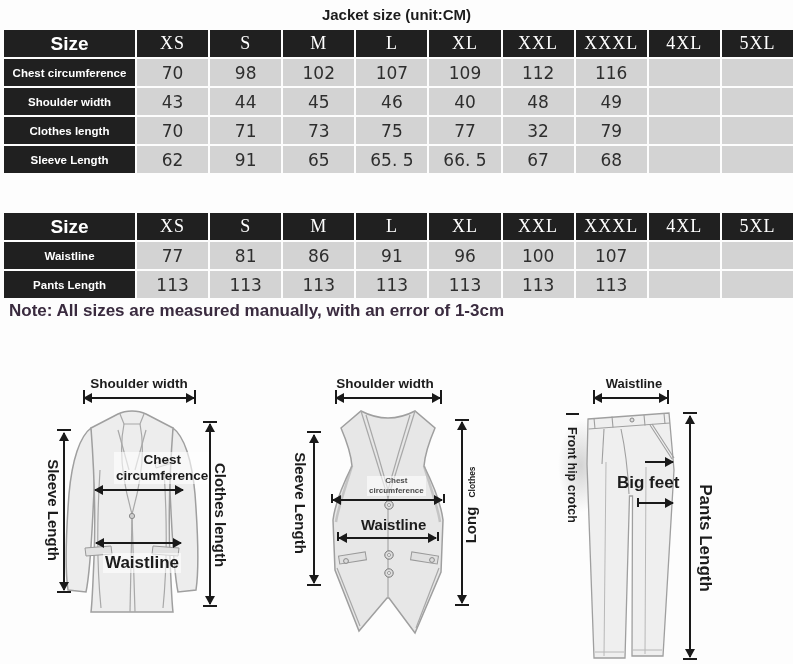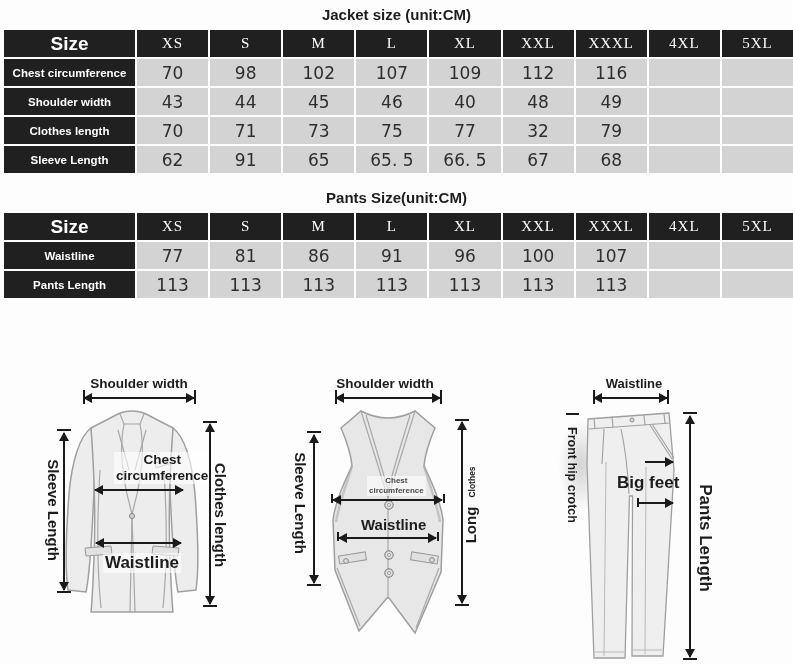--- a/index.html
+++ b/index.html
@@ -23,21 +23,21 @@
   .size-grid{
     position:absolute;left:4px;width:789px;
     display:grid;grid-template-columns:131px repeat(9,1fr);
     grid-auto-rows:27px;gap:2px;
   }
   #table1{top:30px}
   #table2{top:213px}
   .cell{display:flex;align-items:center;justify-content:center;}
   .cell.corner{background:var(--hdr);color:#fff;font-size:19px;font-weight:bold;}
   .cell.colh{
-    background:var(--hdr);color:#fff;font-size:15px;letter-spacing:1px;
+    background:var(--hdr);color:#fff;font-size:18px;letter-spacing:1px;
     font-family:"Liberation Serif",serif;
   }
   .cell.rowl{background:var(--hdr);color:#fff;font-size:11.5px;font-weight:bold;}
   .cell.val{background:var(--cell);color:#2e2e2e;font-size:17px;font-family:"DejaVu Sans",sans-serif;}
   #note{
     position:absolute;left:9px;top:301px;font-size:17px;font-weight:bold;color:var(--note);
   }
   #diagrams{position:absolute;left:0;top:360px;width:793px;height:304px;}
   
   .ah{position:absolute;height:2px;background:var(--ink);}
@@ -137,21 +137,20 @@
       <div class="cell val">91</div>
       <div class="cell val">65</div>
       <div class="cell val">65. 5</div>
       <div class="cell val">66. 5</div>
       <div class="cell val">67</div>
       <div class="cell val">68</div>
       <div class="cell val"></div>
       <div class="cell val"></div>
     </div>
 
-  <div id="title2" class="title">Pants Size(unit:CM)</div>
   <div id="table2" class="size-grid">
       <div class="cell corner">Size</div>
       <div class="cell colh">XS</div>
       <div class="cell colh">S</div>
       <div class="cell colh">M</div>
       <div class="cell colh">L</div>
       <div class="cell colh">XL</div>
       <div class="cell colh">XXL</div>
       <div class="cell colh">XXXL</div>
       <div class="cell colh">4XL</div>
@@ -171,20 +170,21 @@
       <div class="cell val">113</div>
       <div class="cell val">113</div>
       <div class="cell val">113</div>
       <div class="cell val">113</div>
       <div class="cell val">113</div>
       <div class="cell val">113</div>
       <div class="cell val"></div>
       <div class="cell val"></div>
     </div>
 
+  <div id="note">Note: All sizes are measured manually, with an error of 1-3cm</div>
 
   <div id="diagrams">
 
     <svg id="jacket-svg" class="garment" width="148" height="214" viewBox="0 0 148 214">
       <g fill="#ededed" stroke="#9f9f9f" stroke-width="1.5">
         <path d="M33,20 C22,28 14,52 11,86 C8,126 7,162 10,182 L28,184 C33,160 34,120 36,84 L38,40 Z"></path>
         <path d="M115,20 C126,28 134,52 137,86 C140,126 141,162 138,182 L120,184 C115,160 114,120 112,84 L110,40 Z"></path>
         <path d="M33,20 L60,6 C68,2 80,2 88,6 L115,20 C112,60 110,100 112,150 C113,175 114,196 115,204 L33,204 C34,196 35,175 36,150 C38,100 36,60 33,20 Z"></path>
       </g>
       <g fill="none" stroke="#a8a8a8" stroke-width="1.2">

